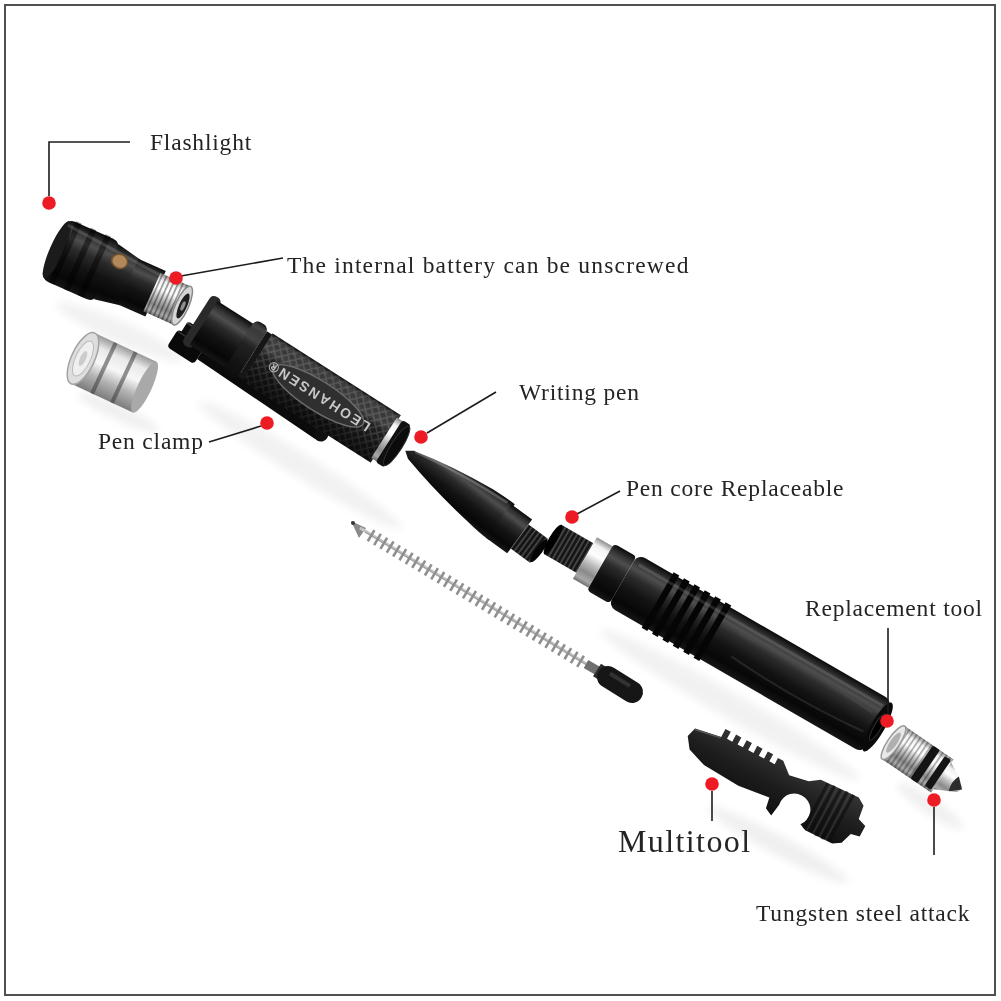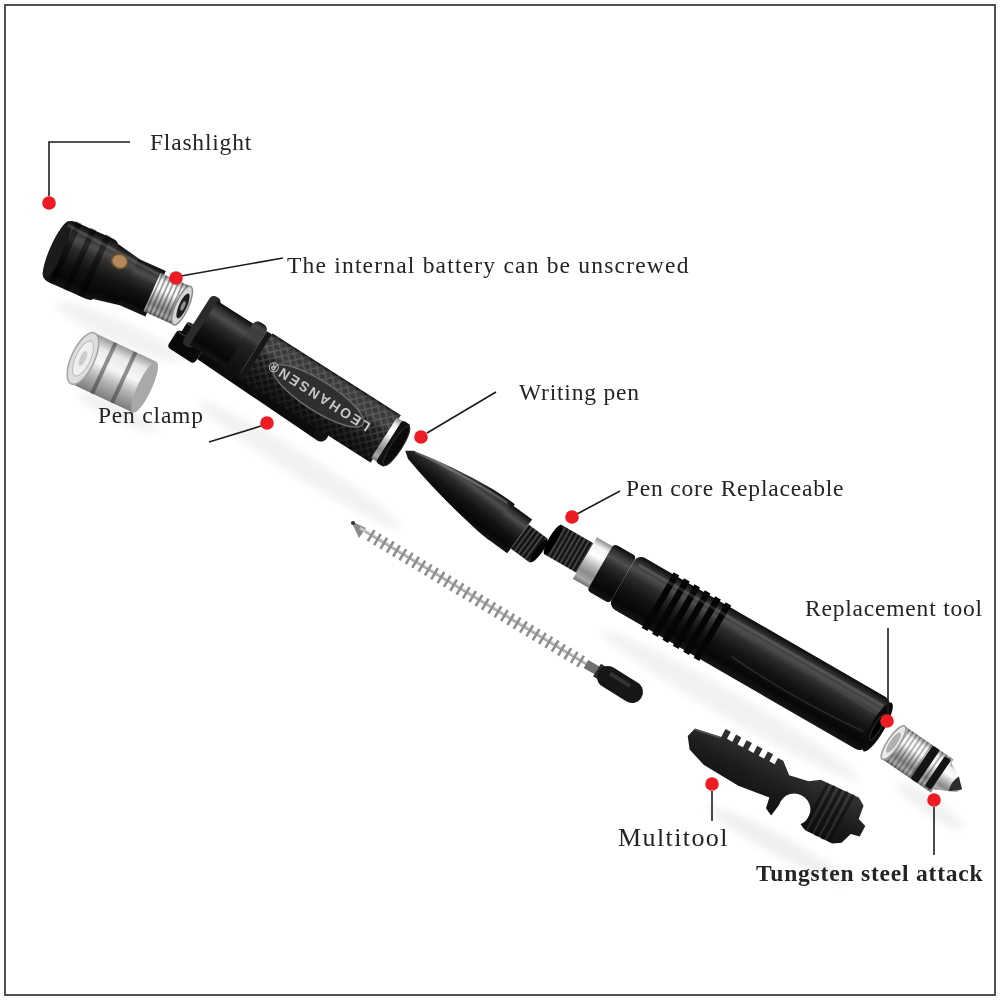--- a/index.html
+++ b/index.html
@@ -10,21 +10,21 @@
   .stage{position:absolute;left:0;top:0;width:1001px;height:1001px;}
   .frame{
     position:absolute;left:4px;top:4px;right:5px;bottom:5px;
     border:2.5px solid #505050;pointer-events:none;z-index:5;
   }
   svg.art{position:absolute;left:0;top:0;z-index:1;}
   .label{
     position:absolute;z-index:3;white-space:nowrap;
     font-size:23.5px;color:#242424;letter-spacing:0.8px;
   }
-  .label.big{font-size:26px;letter-spacing:1.4px;}
+  .label.big{font-size:32px;letter-spacing:1.4px;}
   .label.wide{letter-spacing:1.2px;margin-top:12px;}
 </style>
 </head>
 <body>
 
 <div class="stage">
 
   <svg class="art" width="1001" height="1001" viewBox="0 0 1001 1001">
     <defs>
       <linearGradient id="gBody" x1="0" y1="0" x2="0" y2="1">
@@ -243,20 +243,20 @@
       <g>
         <line x1="934" y1="807" x2="934" y2="855" stroke="#1c1c1c"></line>
         <circle cx="934" cy="800" r="6.8" stroke="none" fill="#ed1c24"></circle>
       </g>
     </g>
   </svg>
 
   <div class="label" style="left:150px;top:129px;">Flashlight</div>
   <div class="label wide" style="left:287px;top:240px;">The internal battery can be unscrewed</div>
   <div class="label" style="left:499px;top:379px;margin-left:20px;">Writing pen</div>
-  <div class="label" style="left:98px;top:402px;text-align:center;">Pen clamp</div>
+  <div class="label" style="left:98px;top:428px;text-align:center;">Pen clamp</div>
   <div class="label" style="left:805px;top:595px;">Replacement tool</div>
   <div class="label" style="left:626px;top:475px;">Pen core Replaceable</div>
   <div class="label big" style="left:618px;top:823px;">Multitool</div>
-  <div class="label" style="left:756px;top:860px;font-weight:bold;">Tungsten steel attack</div>
+  <div class="label" style="left:756px;top:900px;">Tungsten steel attack</div>
 
   <div class="frame"></div>
 </div>
 
 </body></html>

